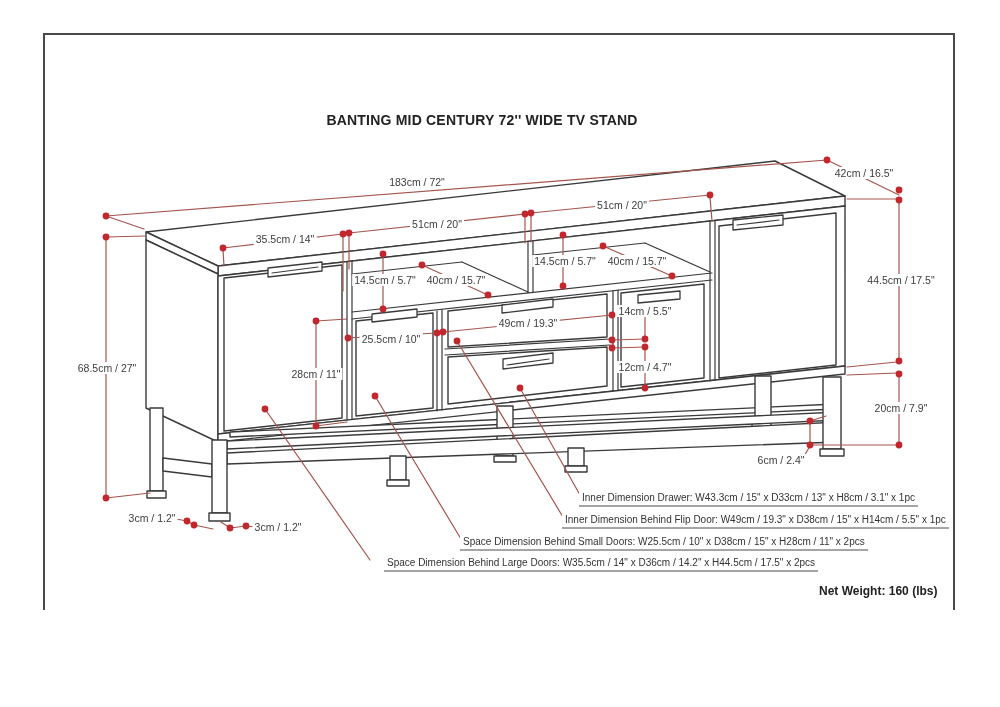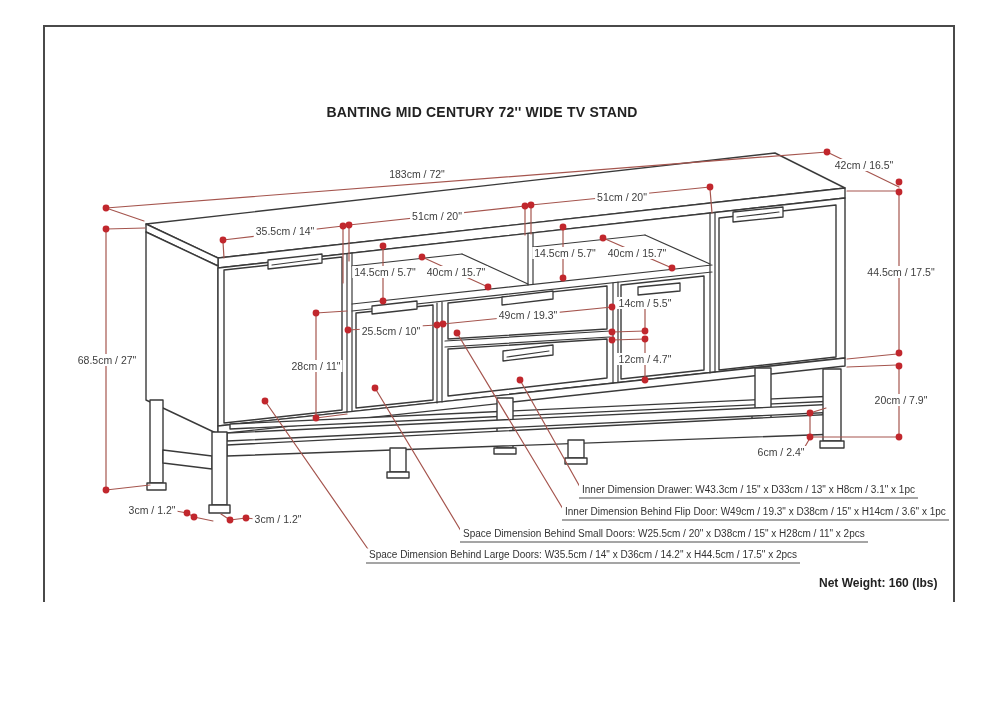--- a/index.html
+++ b/index.html
@@ -5,21 +5,21 @@
   :root{
     --red-line:#a5554e;
     --red-dot:#c1272d;
     --draw:#3a3a3a;
     --label:#3d3d3d;
     --bg:#ffffff;
     --border:#4a4a4a;
   }
   html,body{margin:0;padding:0;background:var(--bg);}
   #stage{position:relative;width:1000px;height:602px;background:var(--bg);overflow:hidden;
-         font-family:"Liberation Sans","DejaVu Sans",sans-serif;}
+         font-family:"Liberation Sans","DejaVu Sans",sans-serif;margin-top:8px;}
   .frame{position:absolute;left:43px;top:25px;width:912px;height:653px;border:2px solid var(--border);box-sizing:border-box;}
   svg{position:absolute;left:0;top:0;}
   .furn{fill:#ffffff;stroke:var(--draw);stroke-width:1.4;stroke-linejoin:round;}
   .furn-line{fill:none;stroke:var(--draw);stroke-width:1.2;stroke-linecap:round;}
   .handle{fill:#ffffff;stroke:var(--draw);stroke-width:1.3;stroke-linejoin:round;}
   .redline{fill:none;stroke:var(--red-line);stroke-width:1.2;stroke-linecap:round;}
   .dot{fill:var(--red-dot);stroke:none;}
   .lbl{position:absolute;transform:translate(-50%,-50%);font-size:10.5px;color:var(--label);
        background:var(--bg);padding:0 2px;white-space:nowrap;line-height:12px;}
   .title{position:absolute;transform:translate(-50%,-50%);font-size:14px;font-weight:700;
@@ -221,17 +221,17 @@
   <div class="lbl" style="left:528px;top:315px;">49cm / 19.3"</div>
   <div class="lbl" style="left:645px;top:303px;">14cm / 5.5"</div>
   <div class="lbl" style="left:316px;top:366px;">28cm / 11"</div>
   <div class="lbl" style="left:645px;top:359px;">12cm / 4.7"</div>
   <div class="lbl" style="left:901px;top:400px;">20cm / 7.9"</div>
   <div class="lbl" style="left:781px;top:452px;">6cm / 2.4"</div>
   <div class="lbl" style="left:152px;top:510px;">3cm / 1.2"</div>
   <div class="lbl" style="left:278px;top:519px;">3cm / 1.2"</div>
 
   <div class="ann" style="left:579px;top:491px;">Inner Dimension Drawer: W43.3cm / 15" x D33cm / 13" x H8cm / 3.1" x 1pc</div>
-  <div class="ann" style="left:562px;top:513px;">Inner Dimension Behind Flip Door: W49cm / 19.3" x D38cm / 15" x H14cm / 3.6" x 1pc</div>
-  <div class="ann" style="left:460px;top:535px;">Space Dimension Behind Small Doors: W25.5cm / 20" x D38cm / 15" x H28cm / 11" x 2pcs</div>
-  <div class="ann" style="left:366px;top:556px;">Space Dimension Behind Large Doors: W35.5cm / 14" x D36cm / 14.2" x H44.5cm / 17.5" x 2pcs</div>
+  <div class="ann" style="left:562px;top:513px;">Inner Dimension Behind Flip Door: W49cm / 19.3" x D38cm / 15" x H14cm / 5.5" x 1pc</div>
+  <div class="ann" style="left:460px;top:535px;">Space Dimension Behind Small Doors: W25.5cm / 10" x D38cm / 15" x H28cm / 11" x 2pcs</div>
+  <div class="ann" style="left:384px;top:556px;">Space Dimension Behind Large Doors: W35.5cm / 14" x D36cm / 14.2" x H44.5cm / 17.5" x 2pcs</div>
   <div class="netweight" style="left:819px;top:583px;">Net Weight: 160 (lbs)</div>
 </div>
 
 </body></html>

